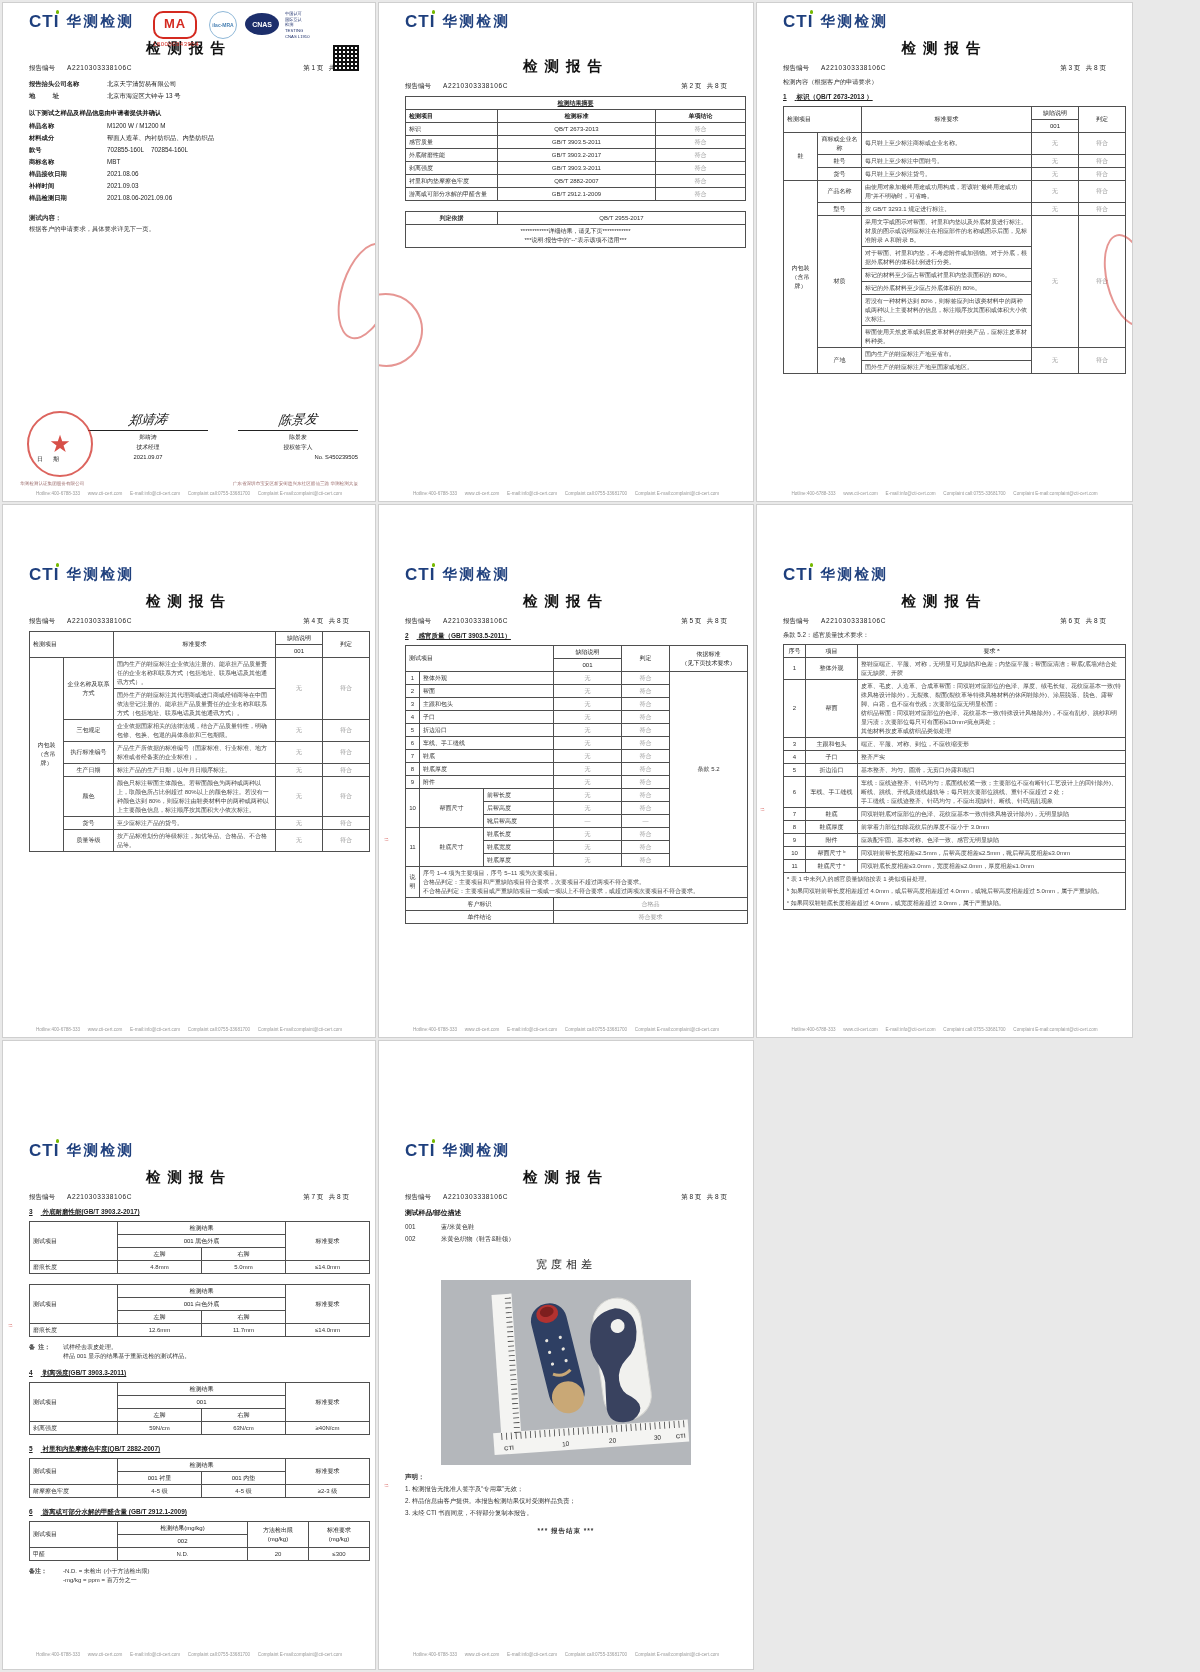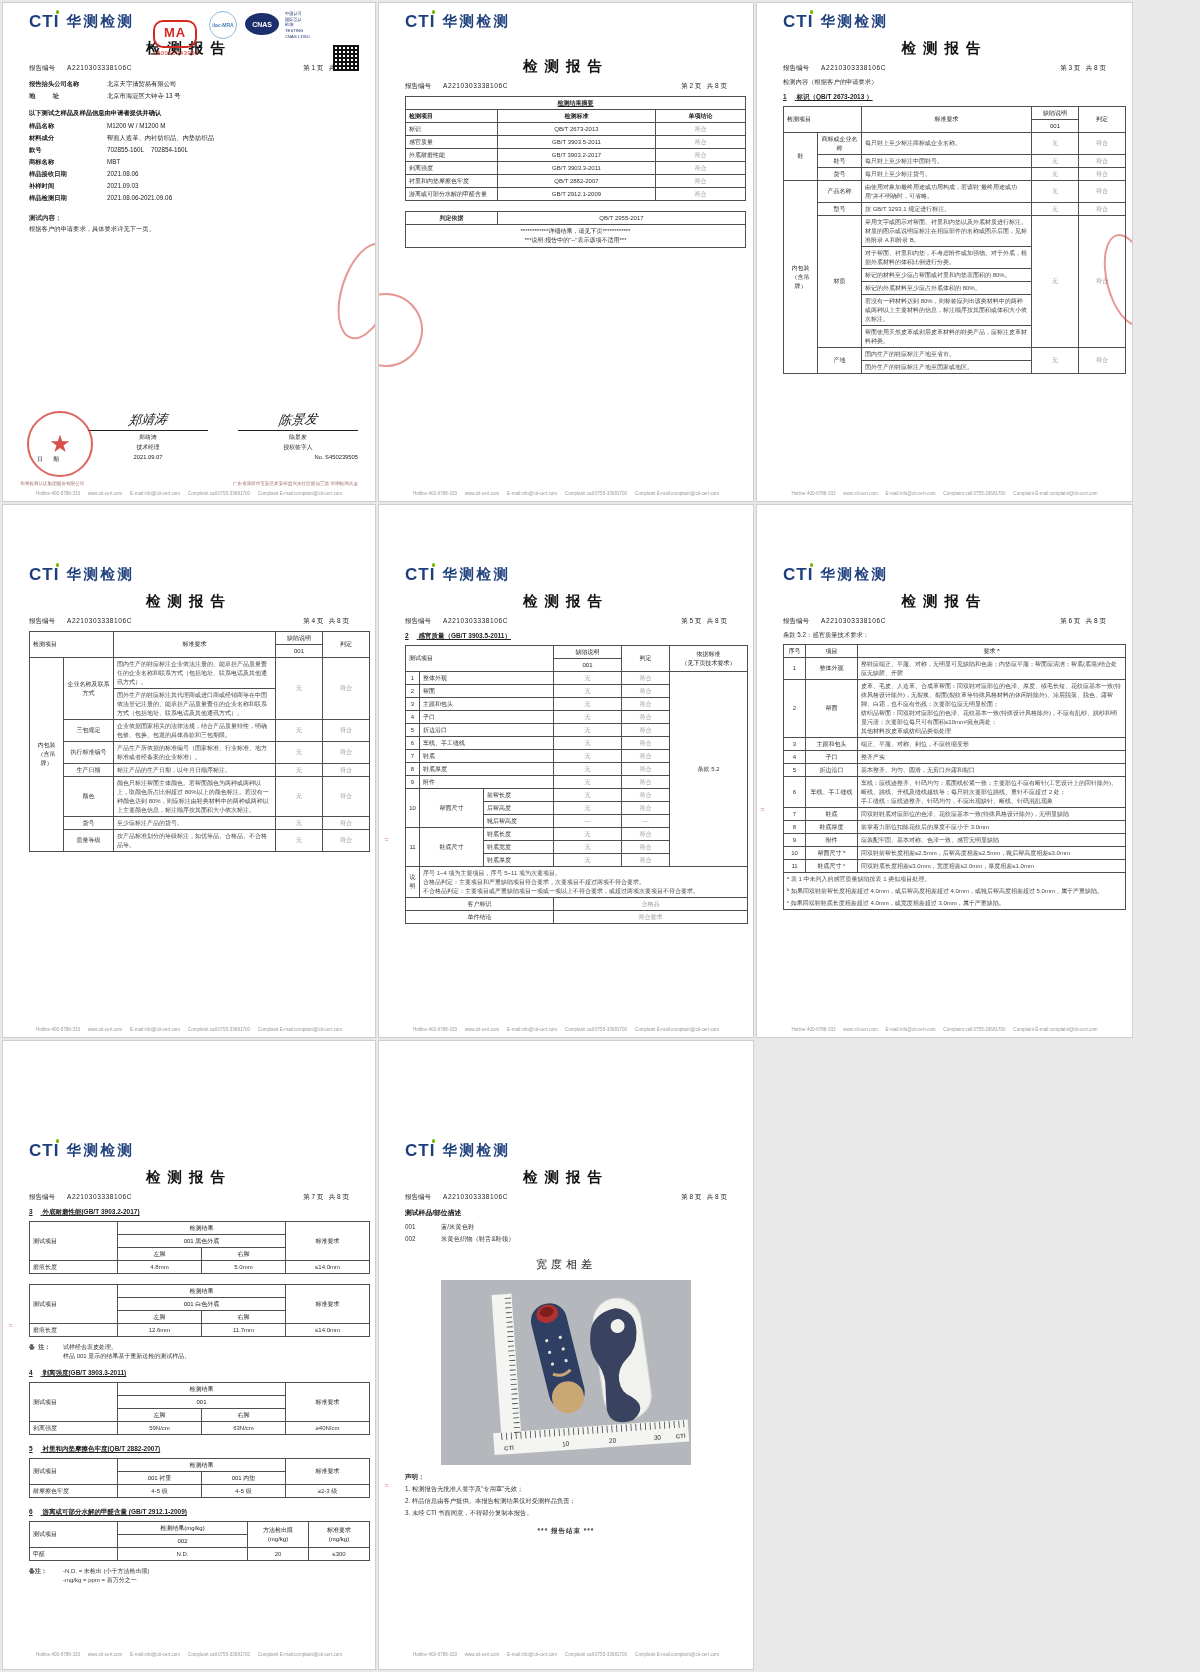--- a/index.html
+++ b/index.html
@@ -26,21 +26,21 @@
   .c{text-align:center;}
   .faded{color:#989898;text-align:center;}
   .req{color:#4a4a4a;}
   .pl{white-space:pre-line;}
   .sect{font-size:6.5px;font-weight:bold;color:#222;text-decoration:underline;margin:6px 0 4px;}
   .sect .sno{margin-right:8px;}
   .footer{position:absolute;left:0;right:0;text-align:center;font-size:4.6px;color:#9a9a9a;white-space:pre;}
   
   .marks{position:absolute;top:8px;left:150px;right:14px;display:flex;align-items:flex-start;}
   .cma{width:40px;height:24px;border:2.5px solid #d42a20;border-radius:10px;color:#d42a20;
-       font-weight:bold;font-size:13px;text-align:center;line-height:22px;letter-spacing:1px;margin-top:9px;}
+       font-weight:bold;font-size:13px;text-align:center;line-height:22px;letter-spacing:1px;}
   .cma-num{color:#d42a20;font-size:6px;text-align:center;margin-top:2px;letter-spacing:.5px;}
   .ilac{width:26px;height:26px;border:1.5px solid #8fb8d8;border-radius:50%;color:#4a82b4;
         font-weight:bold;font-size:5px;display:flex;align-items:center;justify-content:center;margin-left:10px;}
   .cnas{width:34px;height:22px;background:#1c2e6b;border-radius:50%;color:#fff;font-weight:bold;
         font-size:7px;display:flex;align-items:center;justify-content:center;margin-left:8px;margin-top:2px;}
   .accr{font-size:4.2px;color:#1c2e6b;line-height:1.35;margin-left:6px;white-space:pre-line;}
   .qr{position:absolute;top:42px;right:16px;width:26px;height:26px;
       background-image:repeating-linear-gradient(0deg,#111 0 2px,transparent 2px 4px),
                        repeating-linear-gradient(90deg,#111 0 2px,#fff 2px 4px);}
   .frow{display:flex;font-size:6.3px;line-height:1.9;color:#222;}

